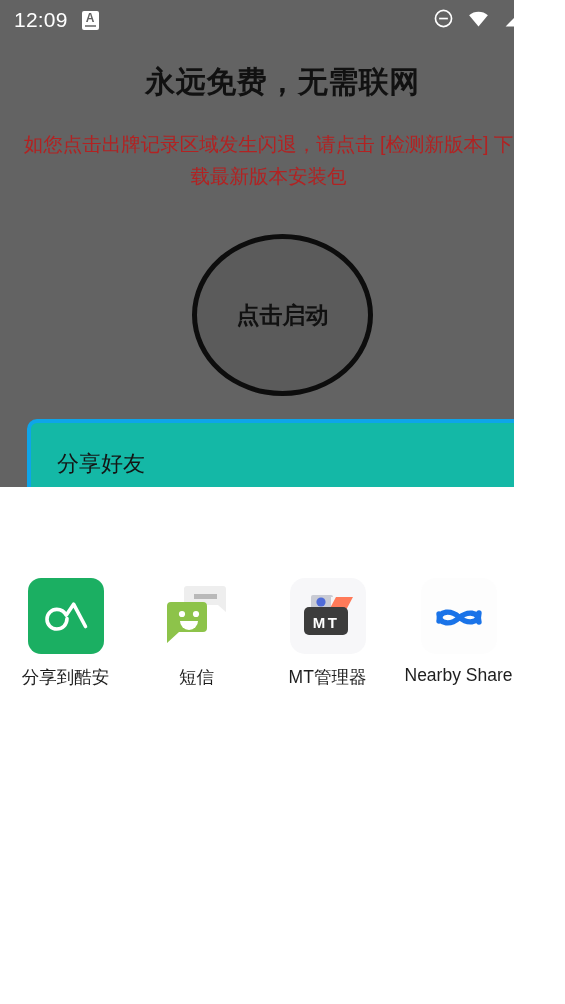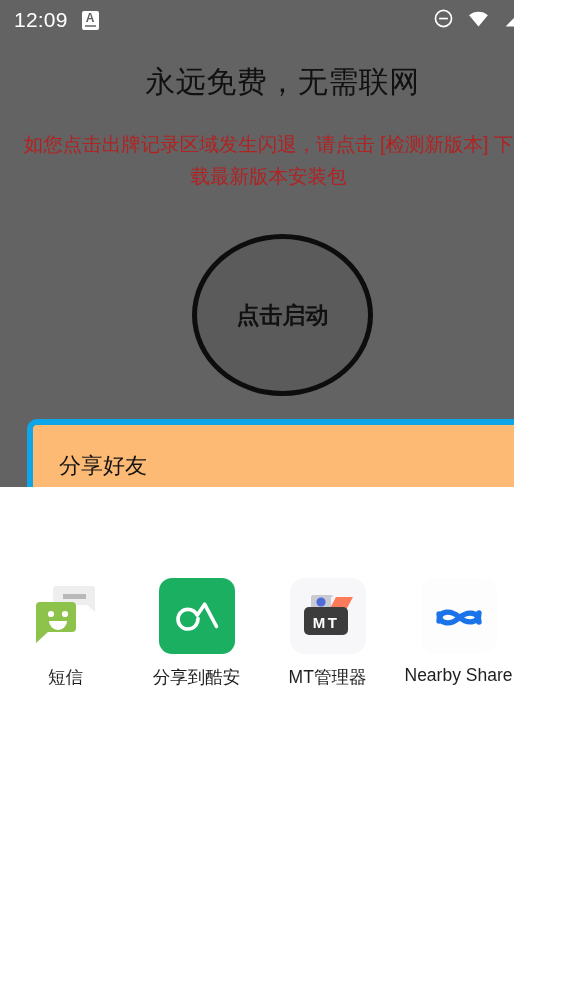--- a/index.html
+++ b/index.html
@@ -58,21 +58,21 @@
   #status-right {
     margin-left:auto;
     display:flex; align-items:center; gap:13px;
   }
   .sb-ico { display:block; }
 
   
   #app-title {
     position:absolute; left:0; top:62px; width:565px;
     text-align:center;
-    font-size:30px; font-weight:normal;
+    font-size:30px; font-weight:bold;
     color:#111111;
     letter-spacing:0.5px;
   }
   #app-warning {
     position:absolute; left:18px; top:128px; width:501px;
     text-align:center;
     font-size:19.5px;
     line-height:32px;
     color:#b22222;
   }
@@ -84,23 +84,23 @@
     background:#5b5b5b;
     border:5px solid #0d0d0d;
     display:flex; align-items:center; justify-content:center;
     color:#111111;
     font-size:23px; font-weight:bold;
   }
   #share-card {
     position:absolute;
     left:27px; top:419px;
     width:511px; height:120px;
-    border:6px solid #0ea5e9;
+    border:4px solid #0ea5e9;
     border-radius:10px;
-    background:#fdba74;
+    background:#14b8a6;
   }
   #share-card-title {
     position:absolute; left:26px; top:26px;
     font-size:22px;
     color:#141414;
   }
 
   
   #sharesheet {
     position:absolute; left:0; top:487px;
@@ -207,48 +207,48 @@
 
     <div id="start-button">点击启动</div>
 
     <div id="share-card">
       <div id="share-card-title">分享好友</div>
     </div>
   </div>
 
   <div id="sharesheet">
     <div class="app-grid">
+
+      <div class="app-cell">
+        <div class="app-icon-wrap">
+          <div class="ico-coolapk">
+            <svg width="46" height="34" viewBox="0 0 46 34">
+              <path d="M24 19.5 C24 26 19.2 30 13.8 30 C8.4 30 4 25.7 4 20.2 C4 14.7 8.4 10.4 13.8 10.4 C18 10.4 21.4 12.6 23.2 16.2 L30.6 5.2 L42.5 27.5" fill="none" stroke="#ffffff" stroke-width="3.6" stroke-linecap="round" stroke-linejoin="round"></path>
+            </svg>
+          </div>
+        </div>
+        <div class="app-label">分享到酷安</div>
+      </div>
 
       <div class="app-cell">
         <div class="app-icon-wrap">
           <div class="ico-sms">
             <svg width="76" height="76" viewBox="0 0 76 76">
               <path d="M28 8 h36 a3 3 0 0 1 3 3 v23 l-8 -7 h-31 a3 3 0 0 1 -3 -3 V11 a3 3 0 0 1 3 -3 Z" fill="#eeeeee"></path>
               <rect x="35" y="16" width="23" height="5" fill="#b9b9b9"></rect>
               <path d="M12 24 h32 a4 4 0 0 1 4 4 v22 a4 4 0 0 1 -4 4 h-24 l-12 11 V28 a4 4 0 0 1 4 -4 Z" fill="#8DC34A"></path>
               <circle cx="23" cy="36" r="3.1" fill="#ffffff"></circle>
               <circle cx="37" cy="36" r="3.1" fill="#ffffff"></circle>
               <path d="M21 43 h18 a9 9 0 0 1 -18 0 Z" fill="#ffffff"></path>
             </svg>
           </div>
         </div>
         <div class="app-label">短信</div>
       </div>
 
-      <div class="app-cell">
-        <div class="app-icon-wrap">
-          <div class="ico-coolapk">
-            <svg width="46" height="34" viewBox="0 0 46 34">
-              <path d="M24 19.5 C24 26 19.2 30 13.8 30 C8.4 30 4 25.7 4 20.2 C4 14.7 8.4 10.4 13.8 10.4 C18 10.4 21.4 12.6 23.2 16.2 L30.6 5.2 L42.5 27.5" fill="none" stroke="#ffffff" stroke-width="3.6" stroke-linecap="round" stroke-linejoin="round"></path>
-            </svg>
-          </div>
-        </div>
-        <div class="app-label">分享到酷安</div>
-      </div>
-
 
       <div class="app-cell">
         <div class="app-icon-wrap">
           <div class="ico-mt">
             <svg width="60" height="52" viewBox="0 0 60 52">
               <rect x="13" y="5" width="22" height="15" rx="2" fill="#c9cbd4"></rect>
               <path d="M33 7 l20 0 l-8 13 l-12 0 Z" fill="#f4f5f7"></path>
               <path d="M38 7 L55 7 L47 22 L30 22 Z" fill="#ff7a59"></path>
               <circle cx="23" cy="12" r="4.6" fill="#4f6bd8"></circle>
               <rect x="6" y="17" width="44" height="28" rx="5" fill="#3C3C3C"></rect>

